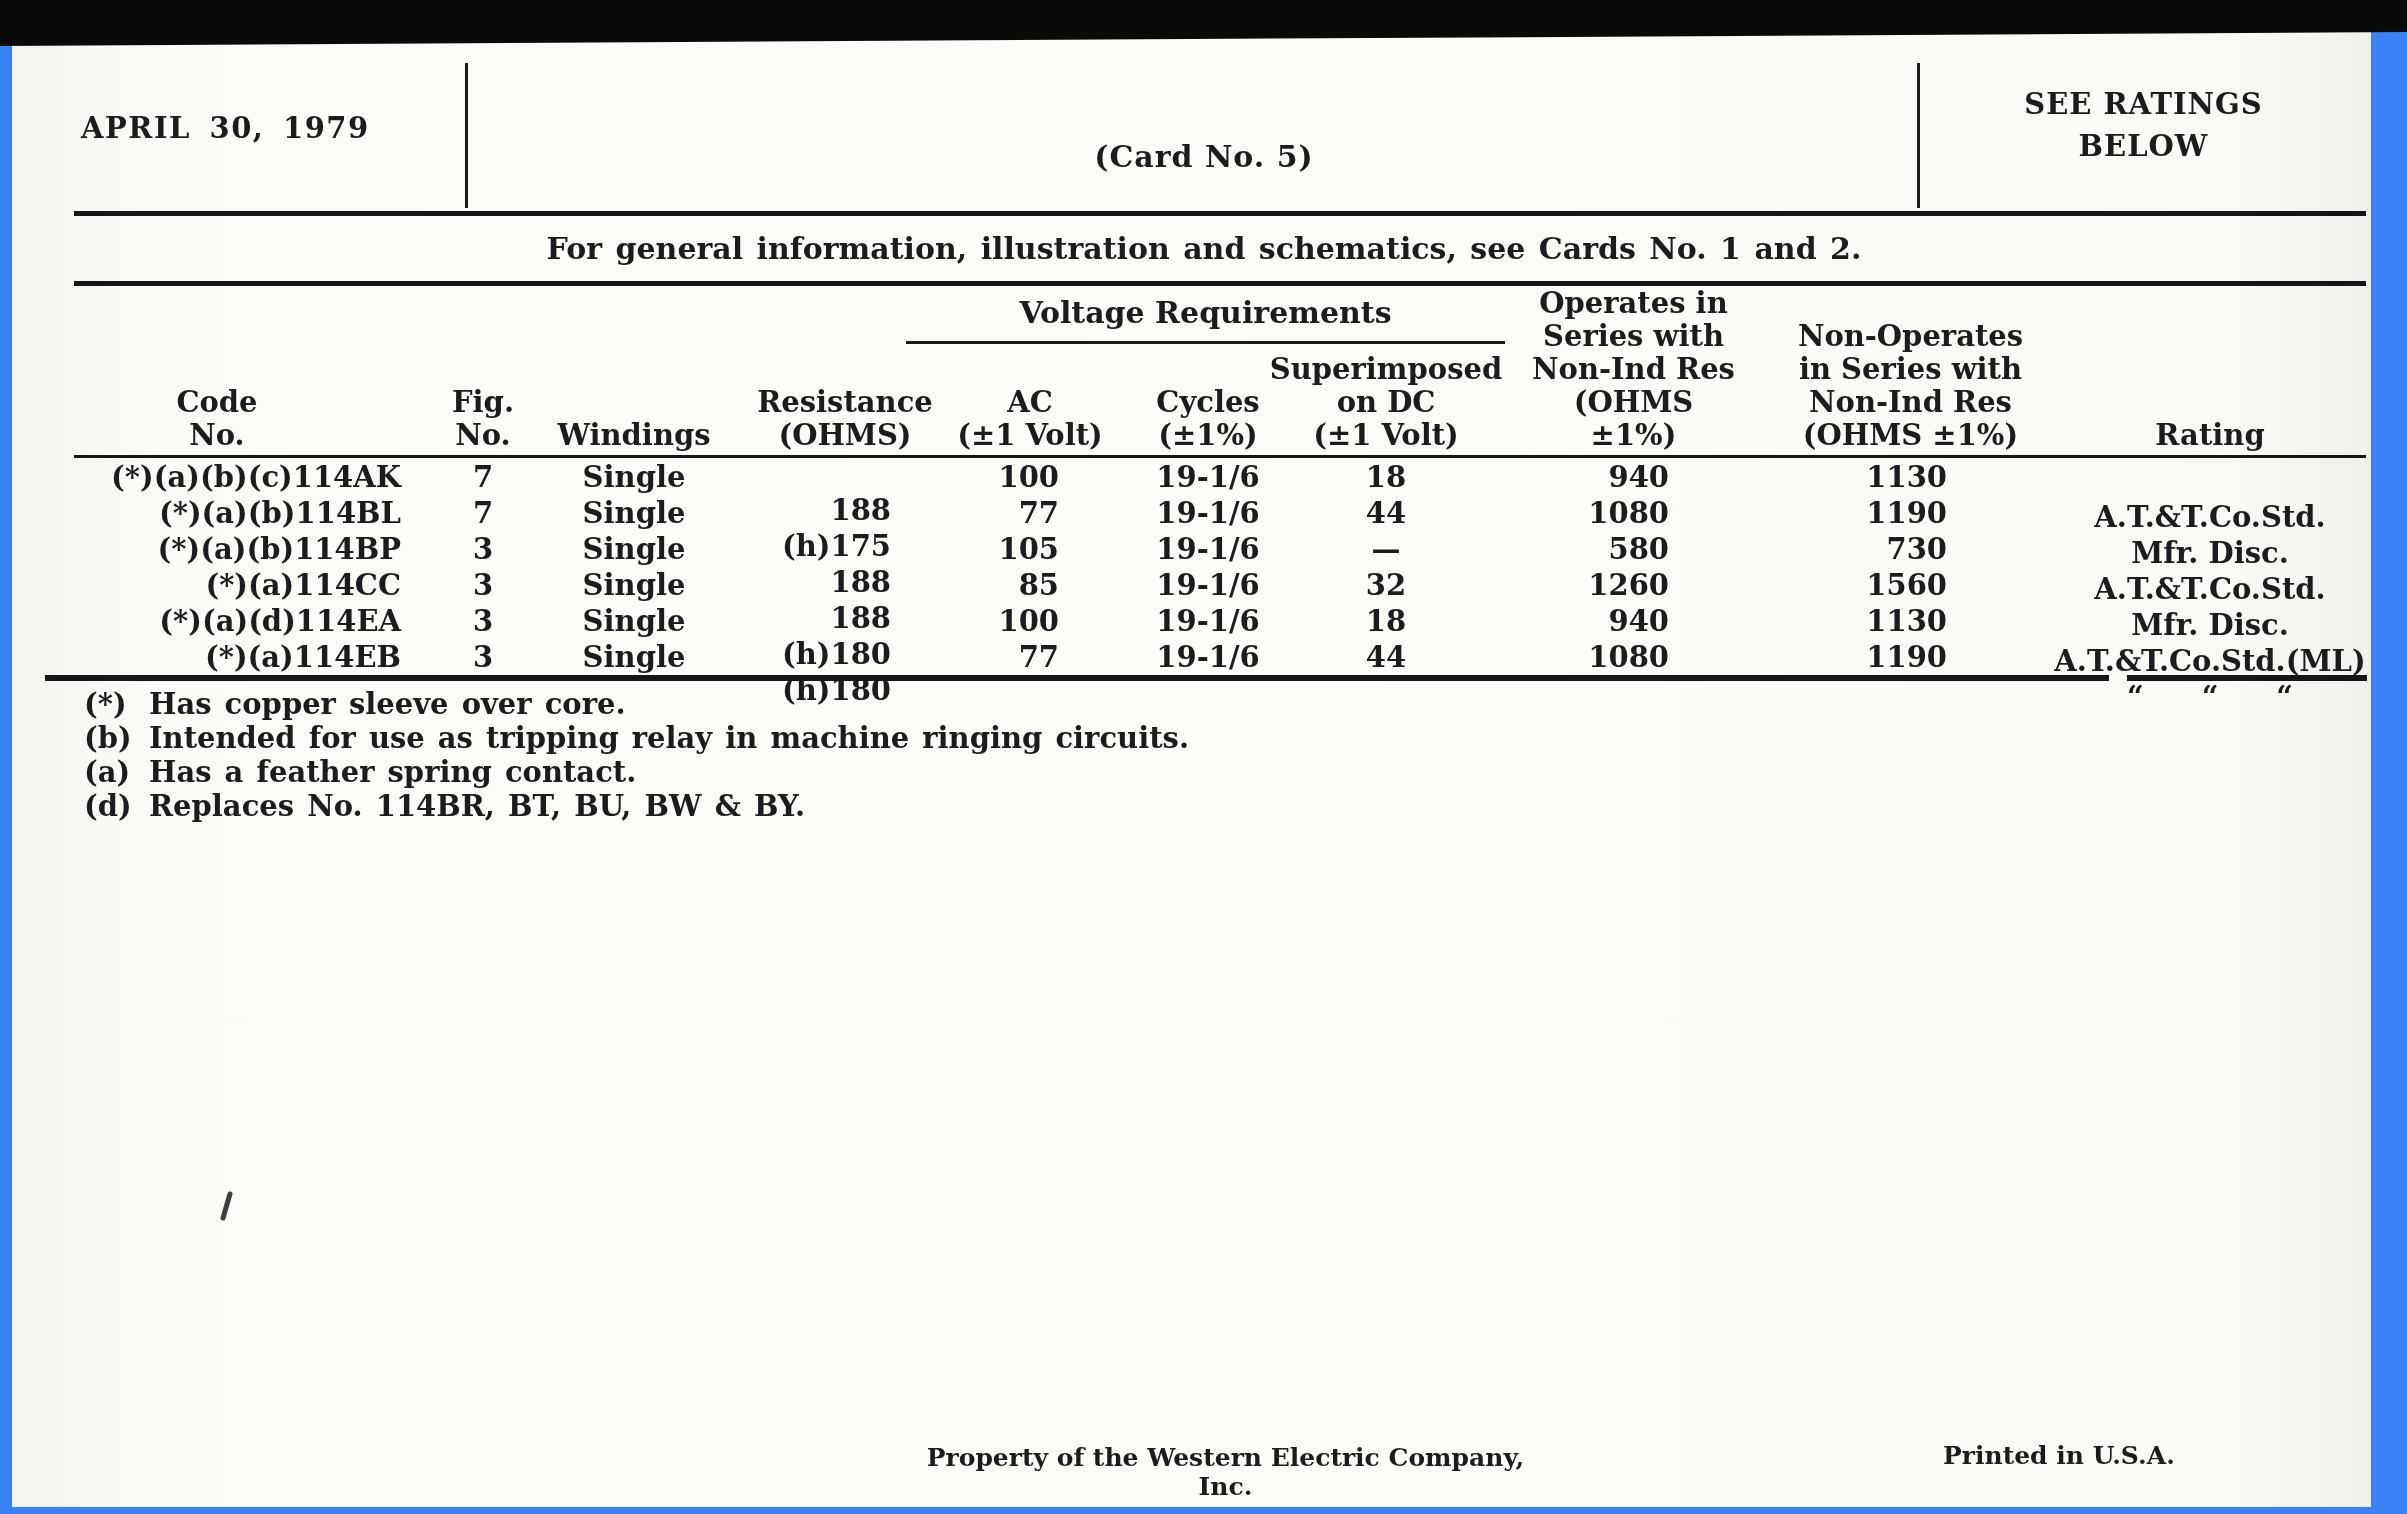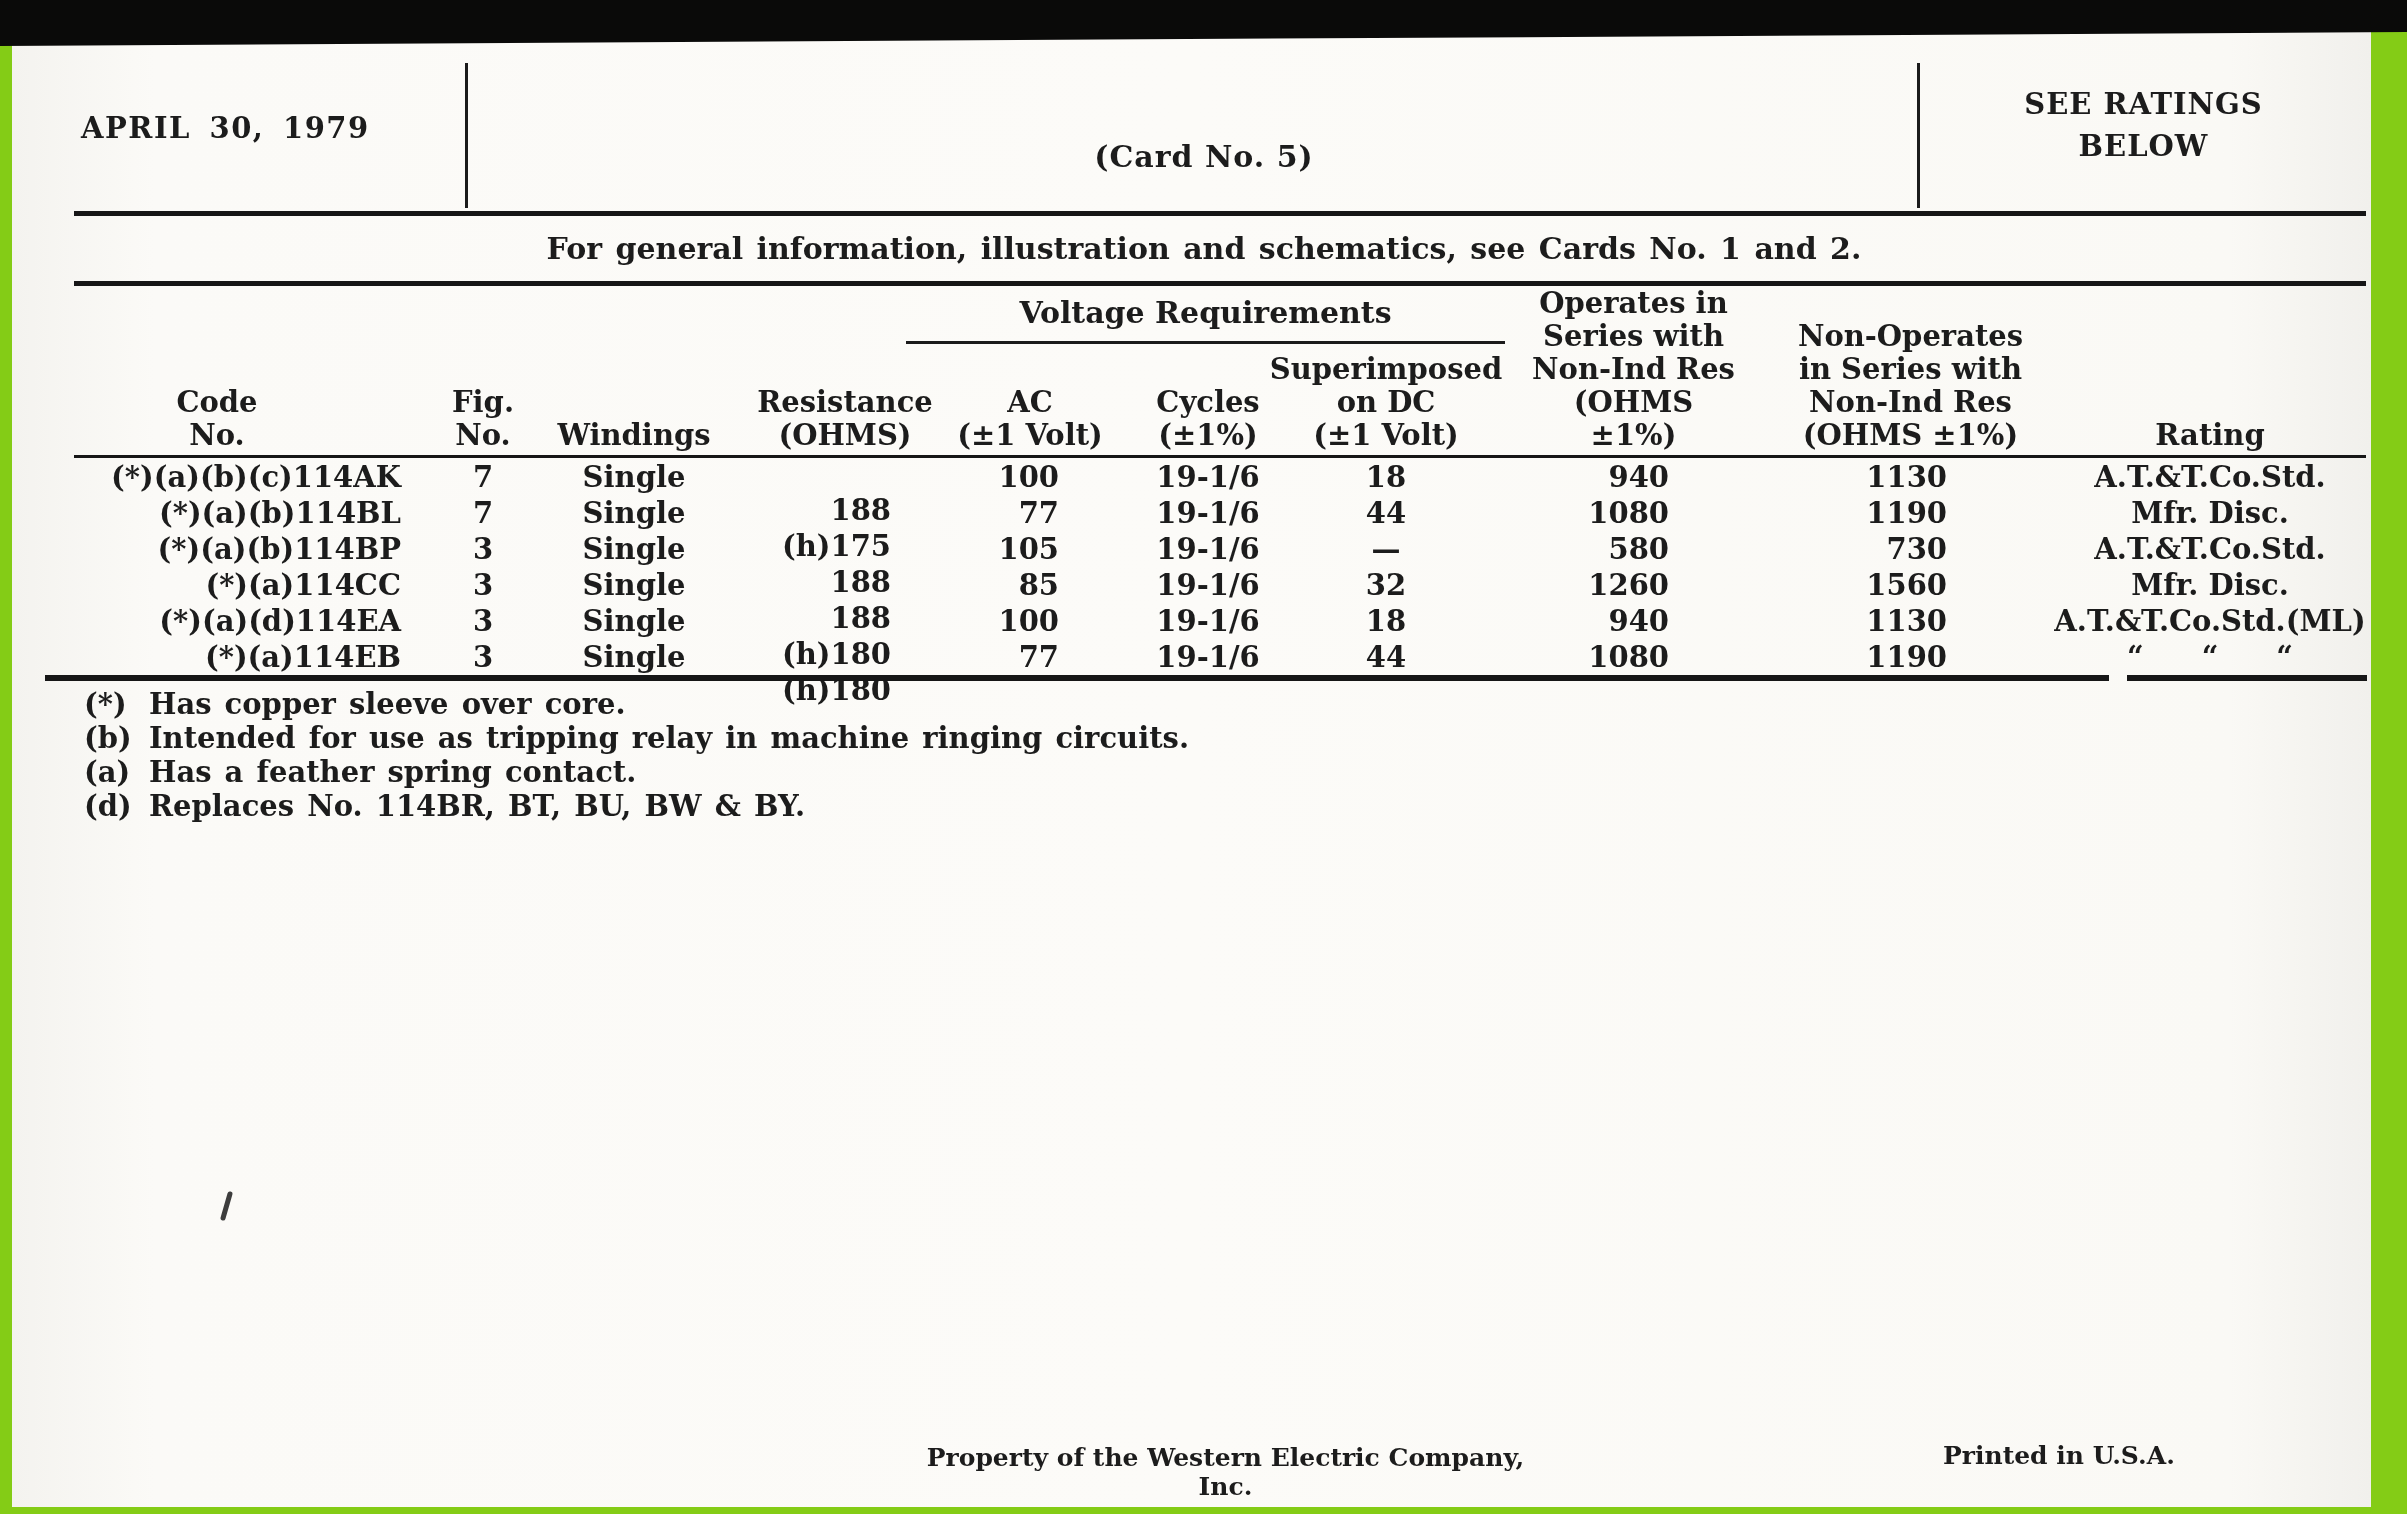--- a/index.html
+++ b/index.html
@@ -1,16 +1,16 @@
 <!DOCTYPE html>
 <html><head>
 <meta charset="utf-8">
 <style>
   html,body{margin:0;padding:0;background:#0c0c0b;}
-  .page{position:relative;width:2408px;height:1515px;background:#84cc16;overflow:hidden;
+  .page{position:relative;width:2408px;height:1515px;background:#3b82f6;overflow:hidden;
         font-family:"DejaVu Serif","Liberation Serif",serif;font-weight:700;color:#1c1c1c;}
   .card{position:absolute;left:12px;top:20px;width:2359px;height:1487px;
         background:linear-gradient(90deg,#f4f3ef 0%,#fbfaf7 6%,#fcfbf8 50%,#faf9f5 94%,#f1f0ec 100%);}
   .band-top{position:absolute;left:-24px;top:-22px;width:2455px;height:61px;background:#0a0a09;
         transform:rotate(-0.33deg);z-index:5;}
   
   .date{position:absolute;left:81px;top:111px;font-size:29px;letter-spacing:1.5px;word-spacing:7px;z-index:6;}
   .vdiv{position:absolute;top:63px;width:3px;height:145px;background:#1b1b1b;z-index:6;}
   .vd1{left:465px;} .vd2{left:1917px;}
   .title{position:absolute;left:0;right:0;top:75px;text-align:center;font-size:46px;letter-spacing:2px;z-index:6;}
@@ -29,21 +29,21 @@
   .thead{top:287px;height:168px;}
   .tbody{top:459px;grid-auto-rows:36px;}
   .th{display:flex;align-items:flex-end;justify-content:center;text-align:center;
       font-size:29px;line-height:33px;padding-bottom:18px;}
   .ht{white-space:pre-line;}
   .td{font-size:29px;line-height:36px;white-space:nowrap;}
   .tbody .c1,.tbody .c4,.tbody .c5,.tbody .c8,.tbody .c9{text-align:right;}
   .tbody .c1{padding-right:15px;} .tbody .c4{padding-right:5px;margin-top:33px;} .tbody .c5{padding-right:5px;}
   .tbody .c8{padding-right:9px;} .tbody .c9{padding-right:8px;}
   .tbody .c2,.tbody .c3,.tbody .c6,.tbody .c7,.tbody .c10{text-align:center;}
-  .c6{padding-left:45px;} .c10{padding-left:99px;}
+  .c6{padding-left:45px;} .c10{padding-left:99px;margin-top:40px;}
   .thead .c1 .ht{transform:translateX(-28px);}
   .thead .c4 .ht{transform:translateX(30px);margin-left:16px;}
   .thead .c5 .ht{transform:translateX(50px);}
   .thead .c8 .ht{transform:translateX(62px);}
   .thead .c9 .ht{transform:translateX(94px);white-space:pre-line;}
   .r3{left:74px;top:455px;width:2292px;height:3px;}
   .r4a{left:45px;top:675px;width:2064px;height:6px;}
   .r4b{left:2127px;top:675px;width:240px;height:6px;}
   
   .footnotes{position:absolute;left:84px;top:687px;font-size:29px;line-height:34px;z-index:6;}

